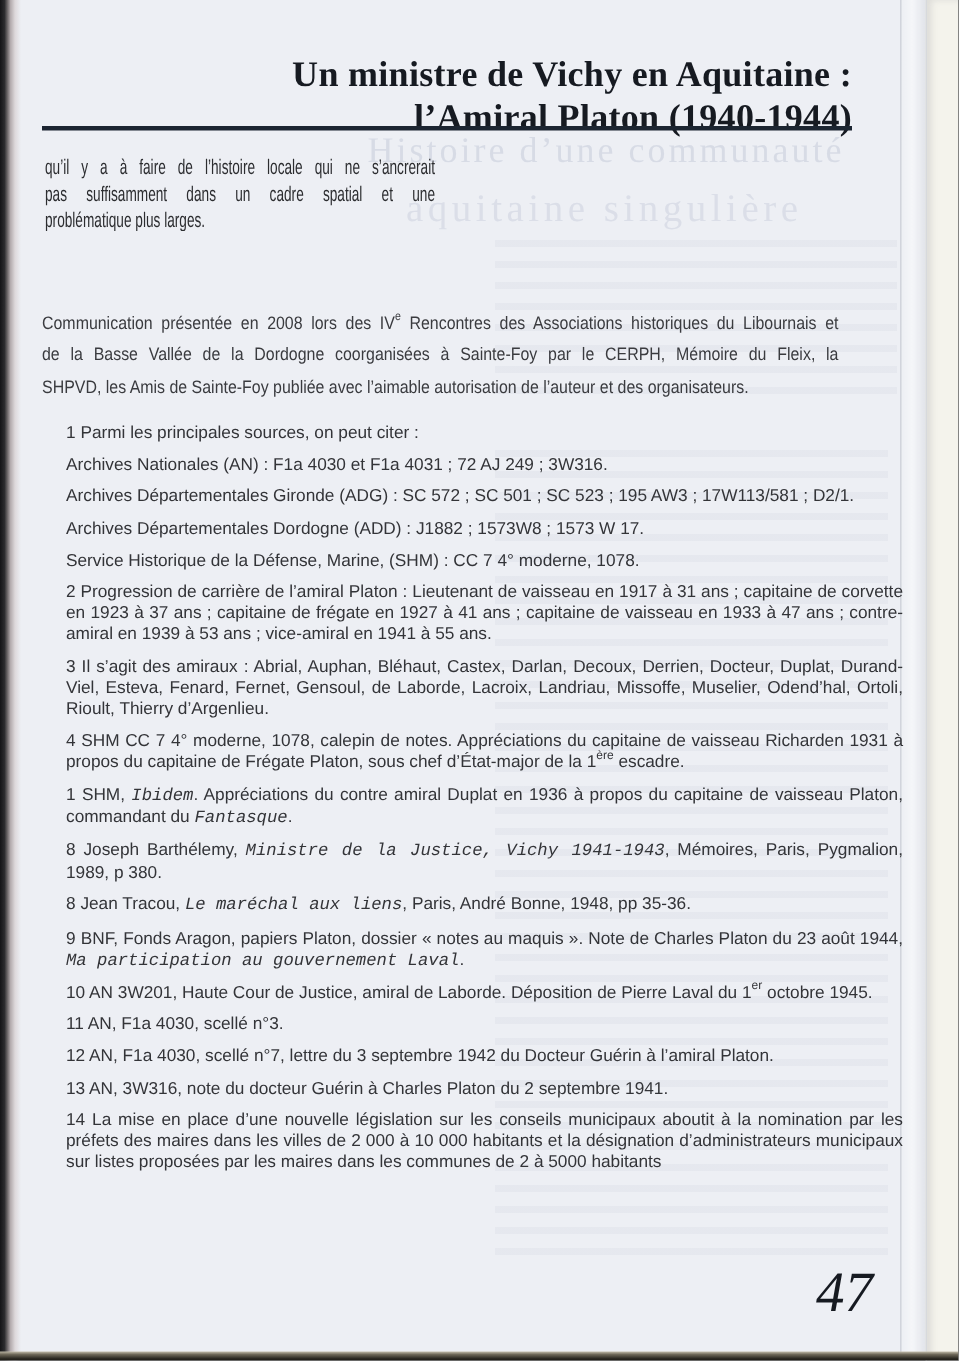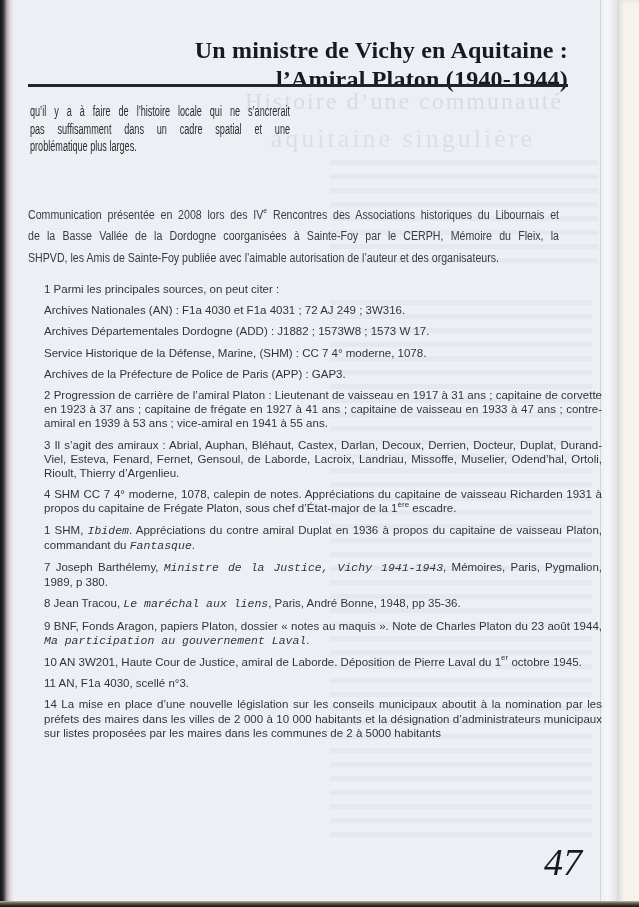--- a/index.html
+++ b/index.html
@@ -116,32 +116,34 @@
 
   <div class="communication">
       <div class="jline"><span>Communication présentée en 2008 lors des IV</span><sup class="sp">e</sup><span> Rencontres des Associations historiques du Libournais et</span></div>
       <div class="jline"><span>de la Basse Vallée de la Dordogne coorganisées à Sainte-Foy par le CERPH, Mémoire du Fleix, la</span></div>
       <div class="jline last"><span>SHPVD, les Amis de Sainte-Foy publiée avec l’aimable autorisation de l’auteur et des organisateurs.</span></div>
     </div>
 
   <div class="footnotes" id="footnotes">
       <p><span>1 Parmi les principales sources, on peut citer :</span></p>
       <p><span>Archives Nationales (AN) : F1a 4030 et F1a 4031 ; 72 AJ 249 ; 3W316.</span></p>
+      <p><span>Archives Départementales Gironde (ADG) : SC 572 ; SC 501 ; SC 523 ; 195 AW3 ; 17W113/581 ; D2/1.</span></p>
       <p><span>Archives Départementales Dordogne (ADD) : J1882 ; 1573W8 ; 1573 W 17.</span></p>
       <p><span>Service Historique de la Défense, Marine, (SHM) : CC 7 4° moderne, 1078.</span></p>
-      <p><span>Archives de la Préfecture de Police de Paris (APP) : GAP3.</span></p>
       <p><span>2 Progression de carrière de l’amiral Platon : Lieutenant de vaisseau en 1917 à 31 ans ; capitaine de corvette en 1923 à 37 ans ; capitaine de frégate en 1927 à 41 ans ; capitaine de vaisseau en 1933 à 47 ans ; contre-amiral en 1939 à 53 ans ; vice-amiral en 1941 à 55 ans.</span></p>
       <p><span>3 Il s’agit des amiraux : Abrial, Auphan, Bléhaut, Castex, Darlan, Decoux, Derrien, Docteur, Duplat, Durand-Viel, Esteva, Fenard, Fernet, Gensoul, de Laborde, Lacroix, Landriau, Missoffe, Muselier, Odend’hal, Ortoli, Rioult, Thierry d’Argenlieu.</span></p>
       <p><span>4 SHM CC 7 4° moderne, 1078, calepin de notes. Appréciations du capitaine de vaisseau Richarden 1931 à propos du capitaine de Frégate Platon, sous chef d’État-major de la 1</span><sup class="sp">ère</sup><span> escadre.</span></p>
       <p><span>1 SHM, </span><span class="it">Ibidem</span><span>. Appréciations du contre amiral Duplat en 1936 à propos du capitaine de vaisseau Platon, commandant du </span><span class="it">Fantasque</span><span>.</span></p>
-      <p><span>7 Joseph Barthélemy, </span><span class="it">Ministre de la Justice, Vichy 1941-1943</span><span>, Mémoires, Paris, Pygmalion, 1989, p 380.</span></p>
+      <p><span>8 Joseph Barthélemy, </span><span class="it">Ministre de la Justice, Vichy 1941-1943</span><span>, Mémoires, Paris, Pygmalion, 1989, p 380.</span></p>
       <p><span>8 Jean Tracou, </span><span class="it">Le maréchal aux liens</span><span>, Paris, André Bonne, 1948, pp 35-36.</span></p>
       <p><span>9 BNF, Fonds Aragon, papiers Platon, dossier « notes au maquis ». Note de Charles Platon du 23 août 1944, </span><span class="it">Ma participation au gouvernement Laval</span><span>.</span></p>
       <p><span>10 AN 3W201, Haute Cour de Justice, amiral de Laborde. Déposition de Pierre Laval du 1</span><sup class="sp">er</sup><span> octobre 1945.</span></p>
       <p><span>11 AN, F1a 4030, scellé n°3.</span></p>
+      <p><span>12 AN, F1a 4030, scellé n°7, lettre du 3 septembre 1942 du Docteur Guérin à l’amiral Platon.</span></p>
+      <p><span>13 AN, 3W316, note du docteur Guérin à Charles Platon du 2 septembre 1941.</span></p>
       <p><span>14 La mise en place d’une nouvelle législation sur les conseils municipaux aboutit à la nomination par les préfets des maires dans les villes de 2 000 à 10 000 habitants et la désignation d’administrateurs municipaux sur listes proposées par les maires dans les communes de 2 à 5000 habitants</span></p>
     </div>
 
   <div class="page-number">47</div>
 
   <div class="edge-left"></div>
   <div class="edge-bottom"></div>
   <div class="right-strip"></div>
 </div>
 

